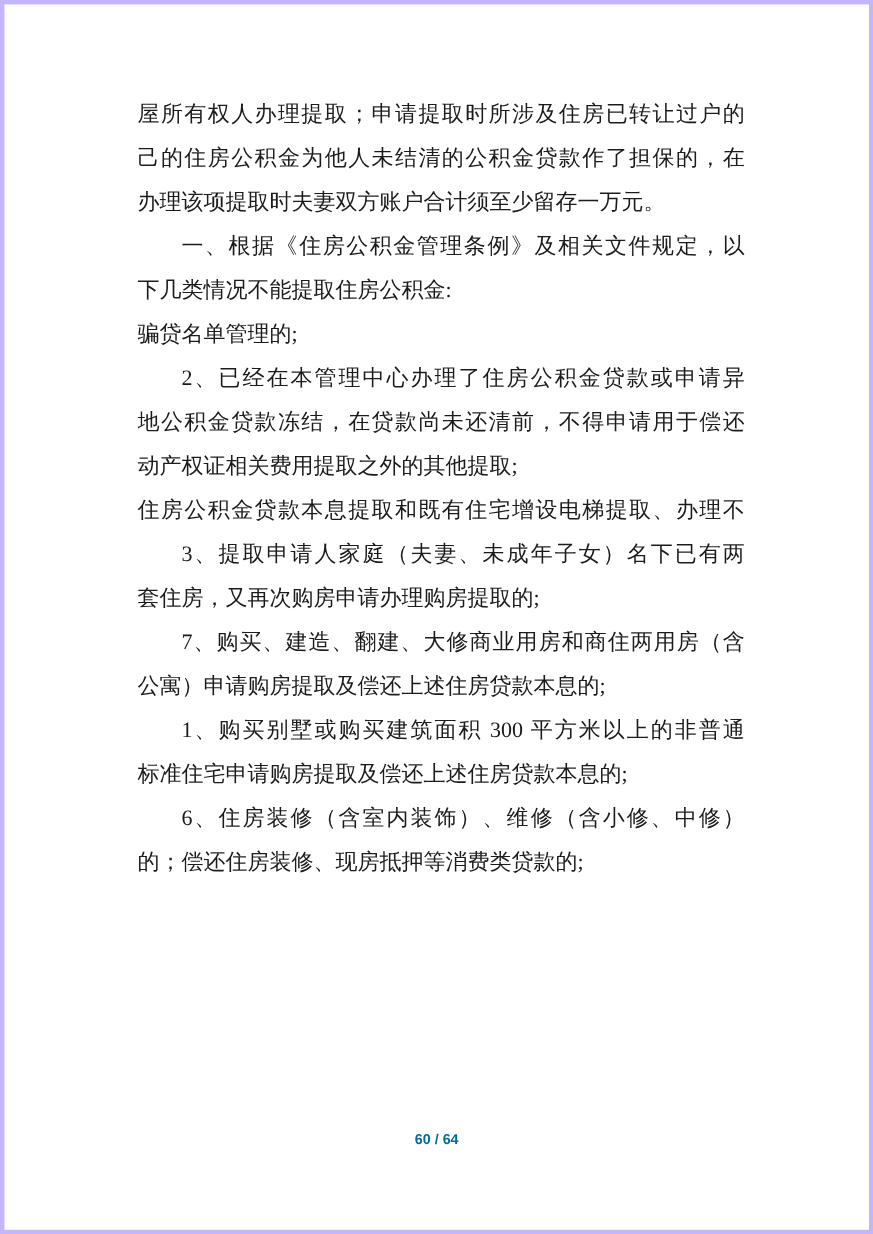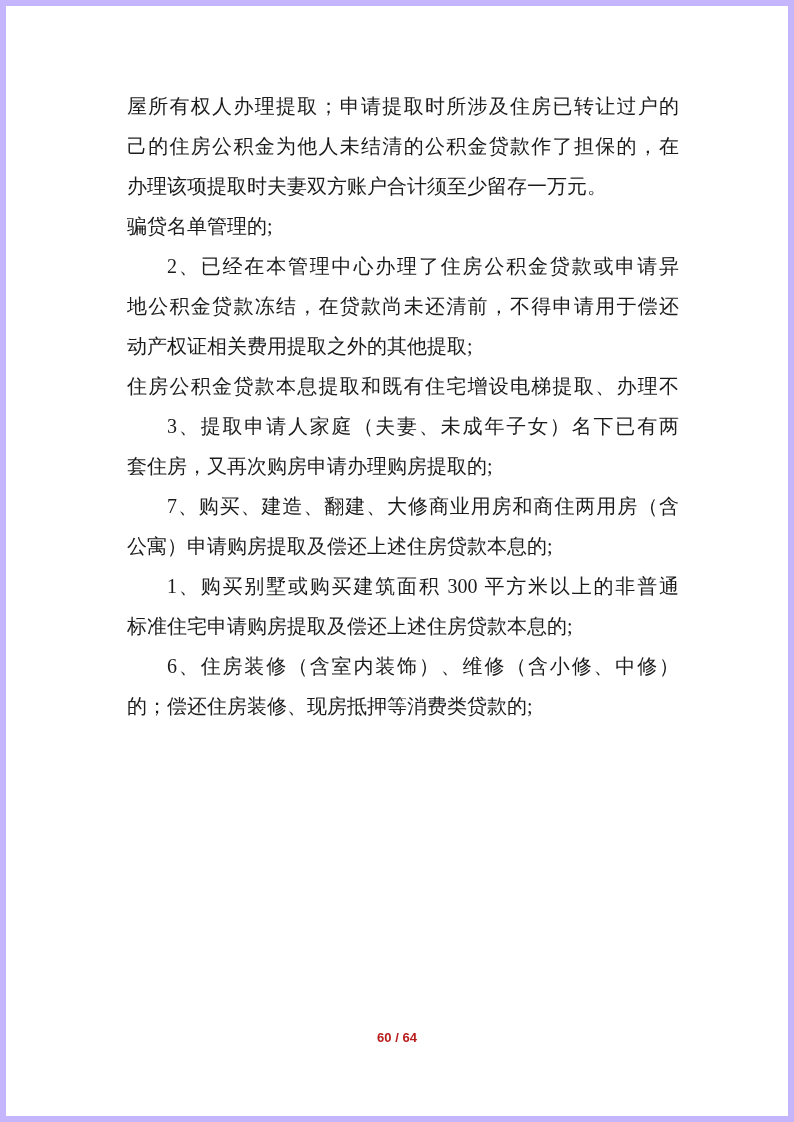--- a/index.html
+++ b/index.html
@@ -6,21 +6,21 @@
     margin: 0;
     padding: 0;
     background: #ffffff;
   }
   .page {
     position: relative;
     width: 794px;
     height: 1122px;
     background: #ffffff;
     box-sizing: border-box;
-    border: 6px solid #c4b5fd;
+    border: 4px solid #c4b5fd;
     overflow: hidden;
     font-family: "Liberation Serif", "DejaVu Serif", serif;
     color: #1b1b1b;
   }
   .doc {
     position: absolute;
     left: 121px;
     top: 80px;
     width: 552px;
     font-size: 20px;
@@ -46,32 +46,36 @@
   }
   .footer {
     position: absolute;
     top: 1024px;
     left: 0;
     width: 100%;
     text-align: center;
     font-family: "Liberation Sans", "DejaVu Sans", sans-serif;
     font-size: 13px;
     font-weight: bold;
-    color: #b91c1c;
+    color: #0369a1;
   }
 </style>
 </head>
 <body>
 
 <div class="page">
   <div class="doc" id="doc-body">
       <div class="para body">
         <div class="line fill">屋所有权人办理提取；申请提取时所涉及住房已转让过户的</div>
         <div class="line fill">己的住房公积金为他人未结清的公积金贷款作了担保的，在</div>
         <div class="line">办理该项提取时夫妻双方账户合计须至少留存一万元。</div>
+      </div>
+      <div class="para body">
+        <div class="line fill ind">一、根据《住房公积金管理条例》及相关文件规定，以</div>
+        <div class="line">下几类情况不能提取住房公积金:</div>
       </div>
       <div class="para body">
         <div class="line">骗贷名单管理的;</div>
       </div>
       <div class="para body">
         <div class="line fill ind">2、已经在本管理中心办理了住房公积金贷款或申请异</div>
         <div class="line fill">地公积金贷款冻结，在贷款尚未还清前，不得申请用于偿还</div>
         <div class="line">动产权证相关费用提取之外的其他提取;</div>
         <div class="line fill">住房公积金贷款本息提取和既有住宅增设电梯提取、办理不</div>
       </div>

